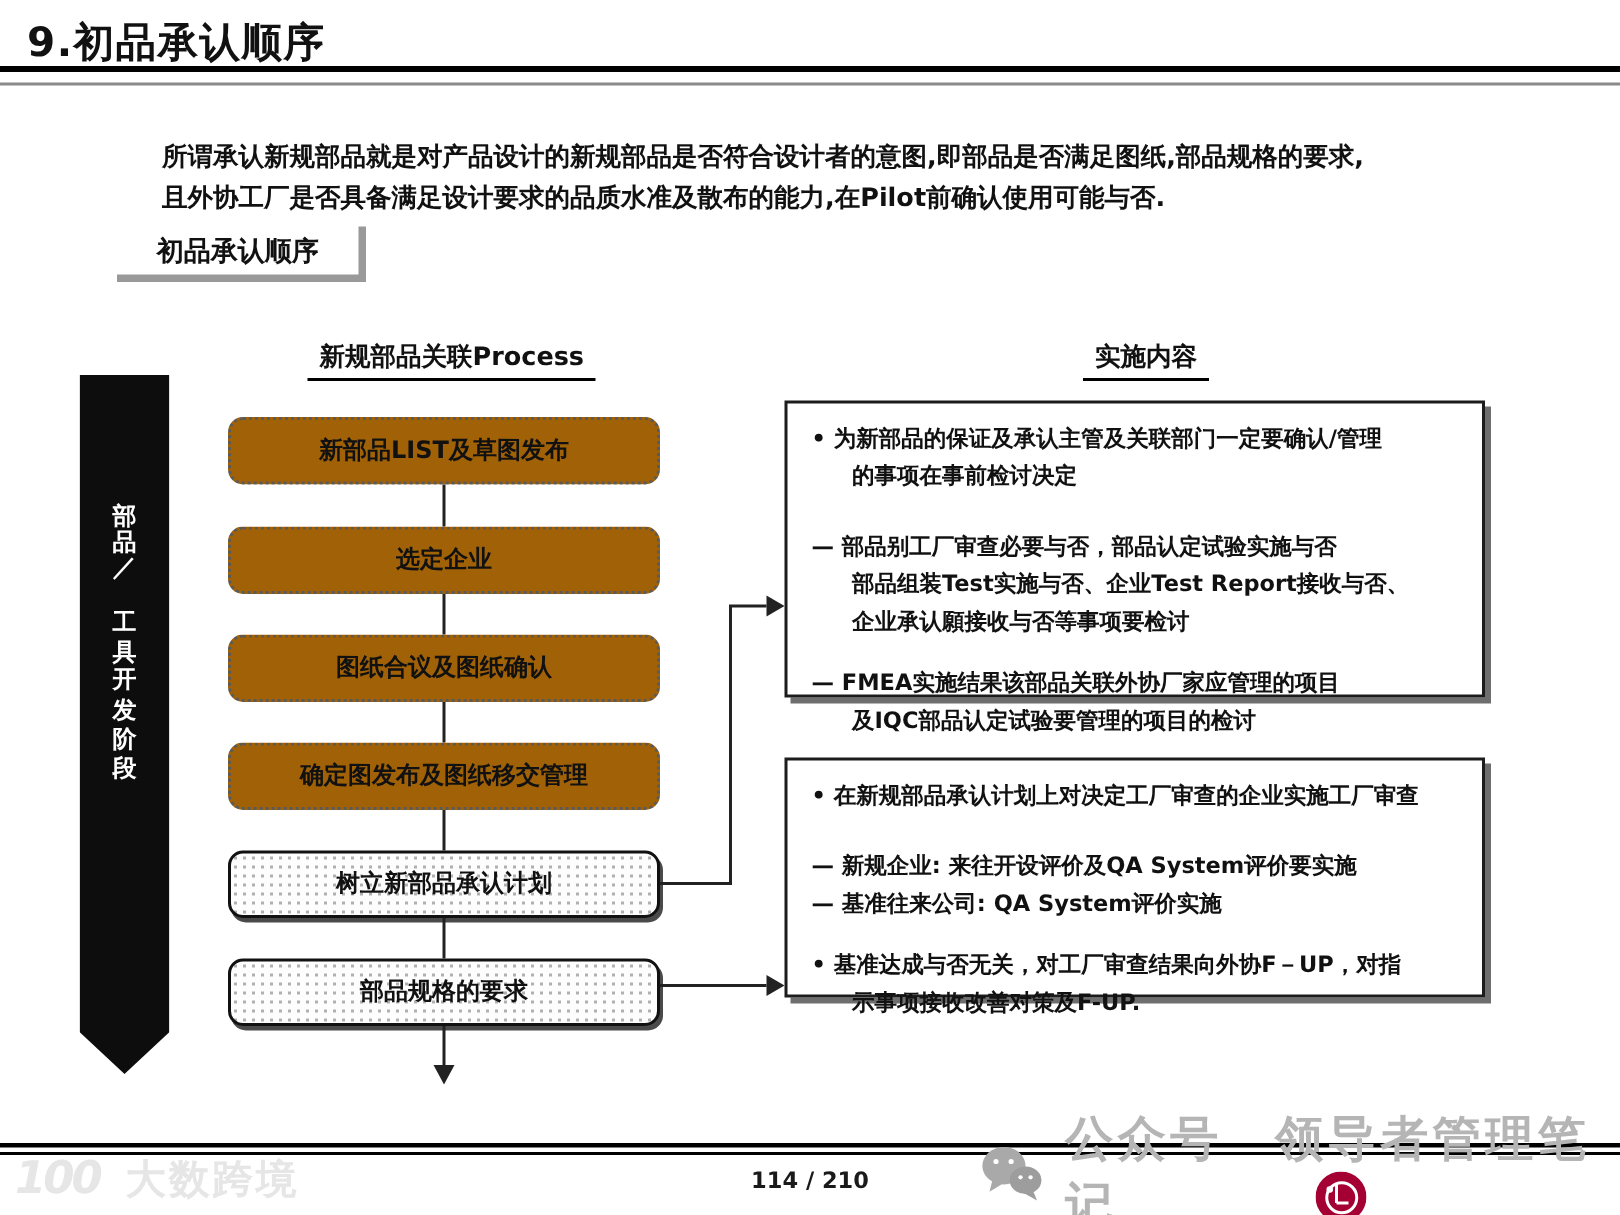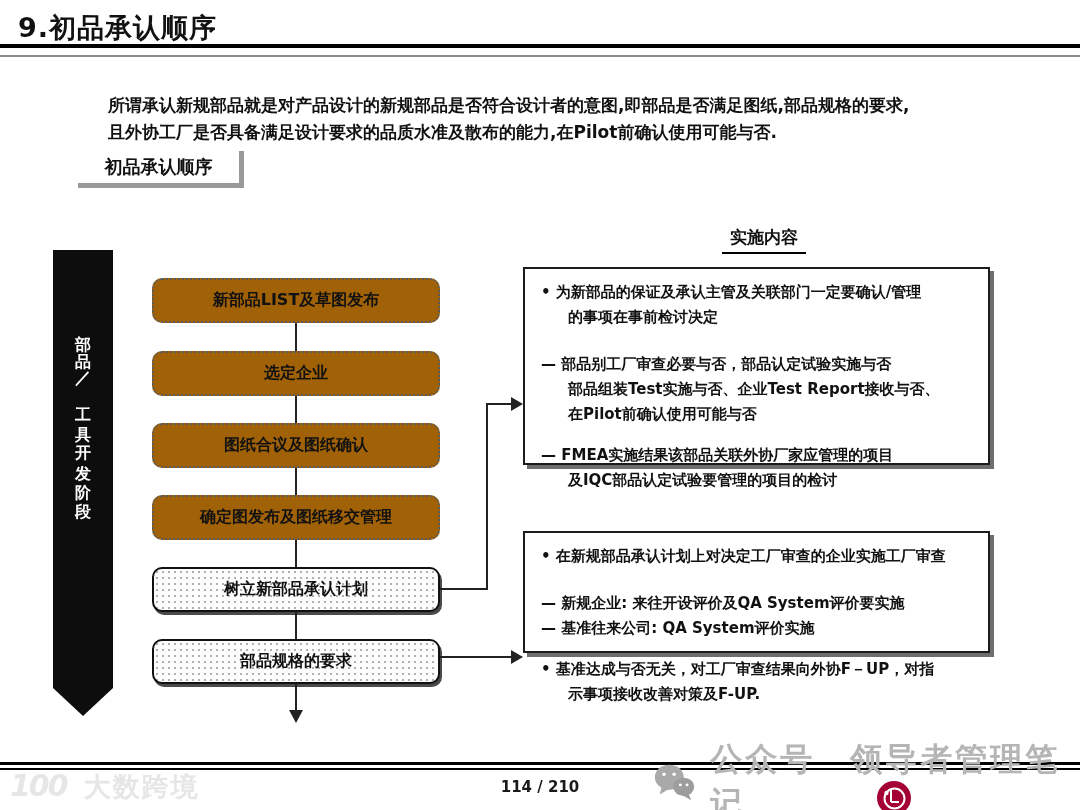--- a/index.html
+++ b/index.html
@@ -60,21 +60,21 @@
   .connectors { position:absolute; left:0; top:0; width:1080px; height:810px; pointer-events:none; }
 
   
   .ibox {
     position:absolute; left:523px; width:467px; background:#fff;
     border:2px solid #1c1c1c; box-shadow:4px 4px 0 #6e6e6e;
     font-size:15px; font-weight:bold; line-height:25px;
     padding:11px 8px 0 12px;
   }
   .ibox1 { top:267px; height:198px; }
-  .ibox2 { top:531px; height:122px; }
+  .ibox2 { top:505px; height:160px; }
   .iline.lead { padding-left:4px; }
   .iline.cont { padding-left:31px; }
   .sp1 { height:22px; } .sp2 { height:16px; }
 
   
   .foot-line1 { position:absolute; top:762px; left:0; width:1080px; height:3px; background:#000; }
   .foot-line2 { position:absolute; top:768px; left:0; width:1080px; height:2px; background:#000; }
   .page-num { position:absolute; top:778px; left:0; width:1080px; text-align:center; font-size:15px; font-weight:bold; color:#1a1a1a; }
 
   .brand-left {
@@ -100,20 +100,21 @@
   <div class="rule-thick"></div>
   <div class="rule-thin"></div>
 
   <div class="intro">
     <div>所谓承认新规部品就是对产品设计的新规部品是否符合设计者的意图,即部品是否满足图纸,部品规格的要求,</div>
     <div>且外协工厂是否具备满足设计要求的品质水准及散布的能力,在Pilot前确认使用可能与否.</div>
   </div>
 
   <div class="section-label">初品承认顺序</div>
 
+  <div class="col-header process">新规部品关联Process</div>
   <div class="col-header impl">实施内容</div>
 
   <div class="banner">
     <div class="banner-text">部品／工具开发阶段</div>
   </div>
 
   <div class="fbox fb0">新部品LIST及草图发布</div>
   <div class="fbox fb1">选定企业</div>
   <div class="fbox fb2">图纸合议及图纸确认</div>
   <div class="fbox fb3">确定图发布及图纸移交管理</div>
@@ -137,21 +138,21 @@
       <polygon points="511,650 511,664 523,657"></polygon>
     </g>
   </svg>
 
   <div class="ibox ibox1">
     <div class="iline lead">• 为新部品的保证及承认主管及关联部门一定要确认/管理</div>
     <div class="iline cont">的事项在事前检讨决定</div>
     <div class="sp1"></div>
     <div class="iline lead">— 部品别工厂审查必要与否，部品认定试验实施与否</div>
     <div class="iline cont">部品组装Test实施与否、企业Test Report接收与否、</div>
-    <div class="iline cont">在Pilot前确认使用可能与否</div>
+    <div class="iline cont">企业承认願接收与否等事项要检讨</div>
     <div class="sp2"></div>
     <div class="iline lead">— FMEA实施结果该部品关联外协厂家应管理的项目</div>
     <div class="iline cont">及IQC部品认定试验要管理的项目的检讨</div>
   </div>
 
   <div class="ibox ibox2">
     <div class="iline lead">• 在新规部品承认计划上对决定工厂审查的企业实施工厂审查</div>
     <div class="sp1"></div>
     <div class="iline lead">— 新规企业: 来往开设评价及QA System评价要实施</div>
     <div class="iline lead">— 基准往来公司: QA System评价实施</div>

